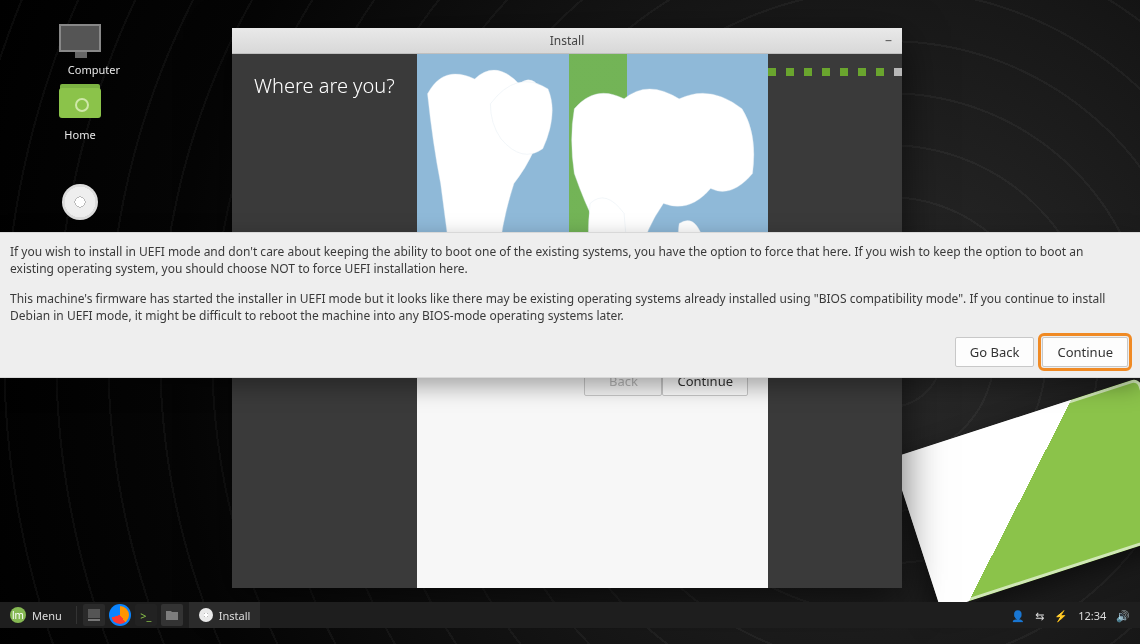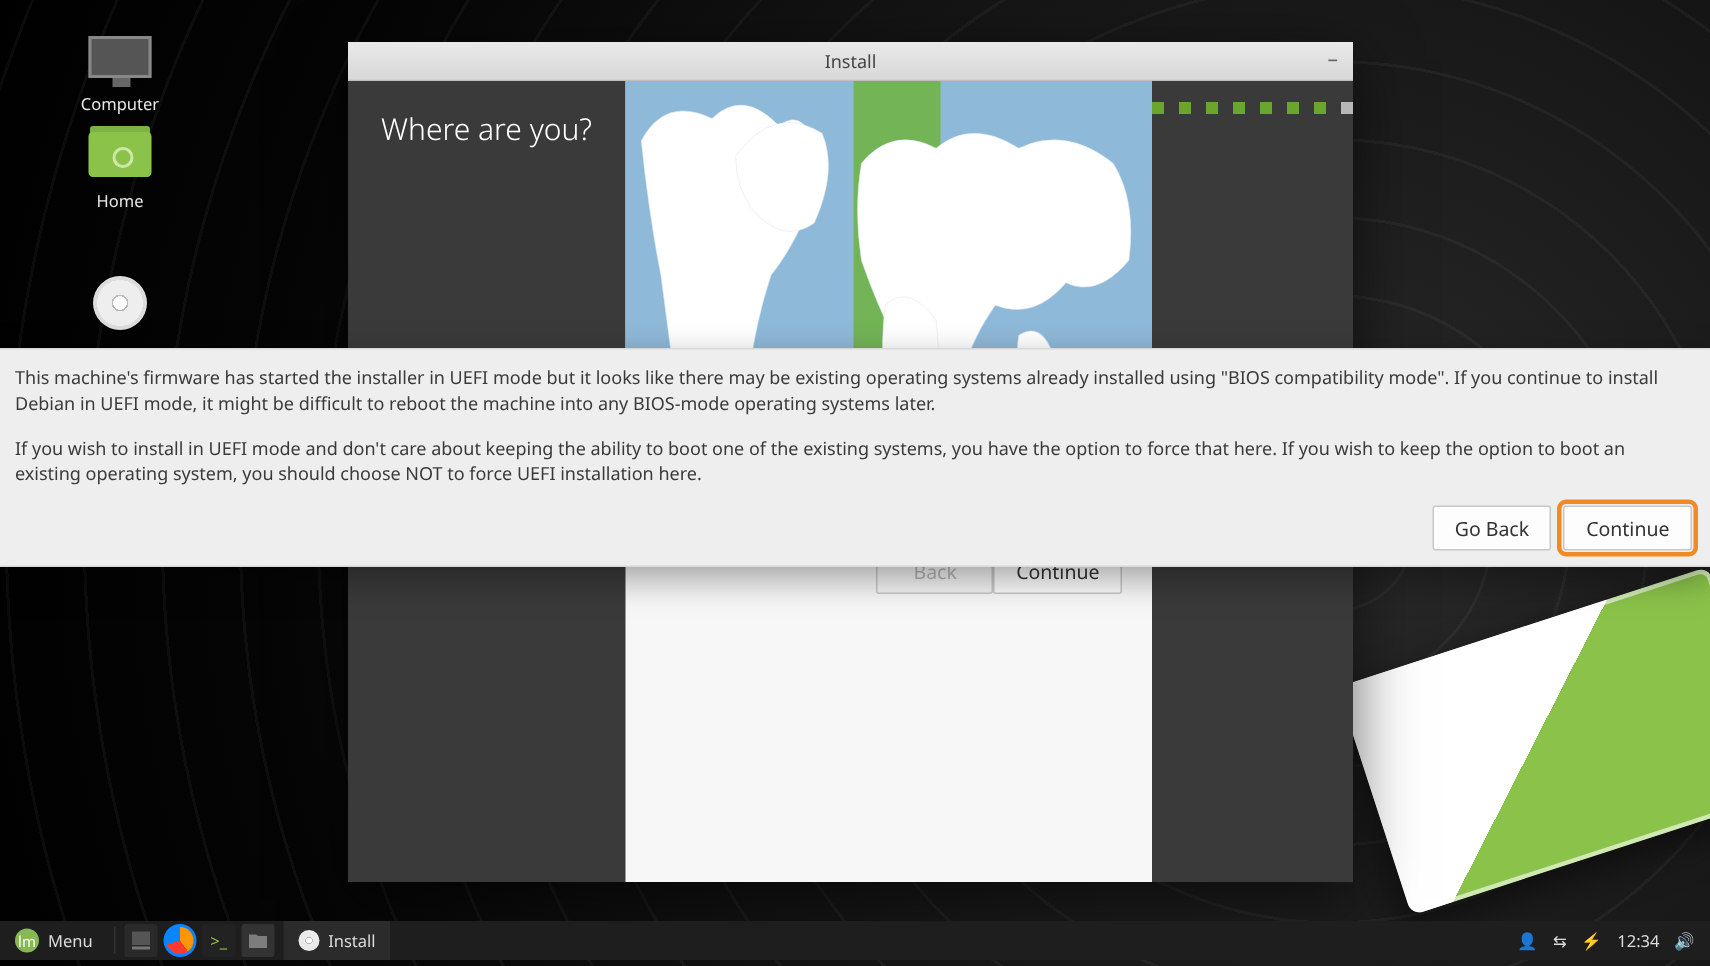--- a/index.html
+++ b/index.html
@@ -88,21 +88,21 @@
   }
   .dialog-title { text-align:center; font-size:13px; color:#555; font-weight:600; position:relative; padding:2px 0 8px;}
   .dialog-close { position:absolute; right:8px; top:0; width:16px;height:16px;border-radius:50%;
     background:#8bc34a; color:#2e5a0f; font-size:11px; line-height:16px; text-align:center; cursor:pointer;}
   .dialog-body { font-size:12px; color:#3a3a3a; line-height:1.45; padding:0 4px;}
   .dialog-body p { margin-bottom:12px;}
   .dialog-actions { display:flex; justify-content:flex-end; gap:8px; padding:0 6px;}
   .highlight { outline:3px solid #f08a24; outline-offset:1px;}
   
   .taskbar {
-    position:absolute; left:0; bottom:4px; width:1140px; height:26px;
+    position:absolute; left:0; bottom:16px; width:1140px; height:26px;
     background:#1e1e1e; display:flex; align-items:center; z-index:6;
     color:#ddd; font-size:11px;
   }
   .taskbar .menu-btn { display:flex; align-items:center; gap:6px; padding:0 10px; height:100%; cursor:pointer;}
   .taskbar .menu-btn .logo{width:16px;height:16px;border-radius:50%;background:#86b953;display:flex;align-items:center;justify-content:center;font-size:10px;color:#fff;}
   .taskbar .sep{width:1px;height:18px;background:#333;margin:0 4px;}
   .taskbar .launcher{width:22px;height:22px;display:flex;align-items:center;justify-content:center;margin:0 2px;cursor:pointer;border-radius:2px;}
   .taskbar .launcher.show-desktop{background:#2a2a2a;}
   .taskbar .launcher.ff{background:#0a84ff;border-radius:50%; position:relative;}
   .taskbar .launcher.ff::after{content:"";position:absolute;inset:2px;border-radius:50%;background:conic-gradient(#ff9500 0 40%, #ff3b30 40% 70%, transparent 70% 100%);}
@@ -112,21 +112,21 @@
   .task-entry .disc{width:14px;height:14px;border-radius:50%;background:radial-gradient(circle,#fff 0 20%,#bbb 20% 25%,#eaeaea 25% 100%);}
   .tray{margin-left:auto;display:flex;align-items:center;gap:10px;padding:0 10px;}
   .tray span{cursor:pointer;}
 </style>
 </head>
 <body>
 
 <div class="rings"></div>
 <div class="green-card"></div>
 
-<div class="desktop-icon" style="left:40px; top:18px;">
+<div class="desktop-icon" style="left:40px; top:18px;text-align:right;">
   <div class="glyph">
       <div class="monitor-shape"></div>
     </div>
   <div>Computer</div>
 </div>
 <div class="desktop-icon" style="left:40px; top:83px;">
   <div class="glyph">
       <div class="folder-shape"></div>
     </div>
   <div>Home</div>
@@ -175,22 +175,22 @@
       <div class="dot"></div>
       <div class="dot"></div>
       <div class="dot"></div>
       <div class="dot off"></div>
     </div>
   </div>
 </div>
 
 <div class="dialog">
   <div class="dialog-body">
+    <p>If you wish to install in UEFI mode and don't care about keeping the ability to boot one of the existing systems, you have the option to force that here. If you wish to keep the option to boot an existing operating system, you should choose NOT to force UEFI installation here.</p>
     <p>This machine's firmware has started the installer in UEFI mode but it looks like there may be existing operating systems already installed using "BIOS compatibility mode". If you continue to install Debian in UEFI mode, it might be difficult to reboot the machine into any BIOS-mode operating systems later.</p>
-    <p>If you wish to install in UEFI mode and don't care about keeping the ability to boot one of the existing systems, you have the option to force that here. If you wish to keep the option to boot an existing operating system, you should choose NOT to force UEFI installation here.</p>
   </div>
   <div class="dialog-actions">
     <div class="btn">
       <span>Go Back</span>
     </div>
     <div class="btn highlight">
       <span>Continue</span>
     </div>
   </div>
 </div>

